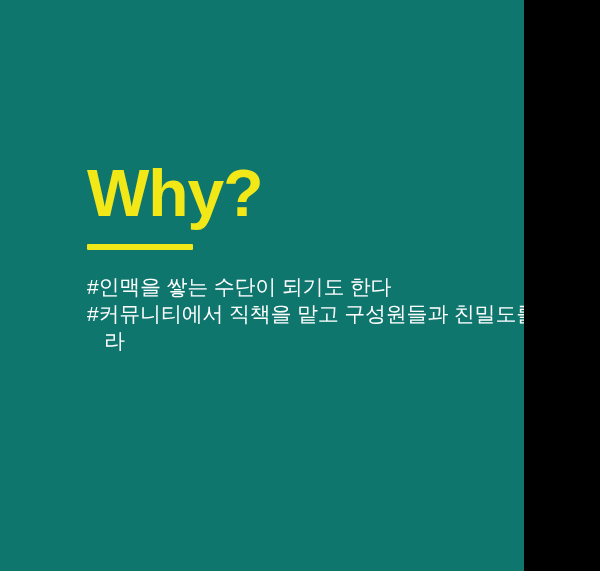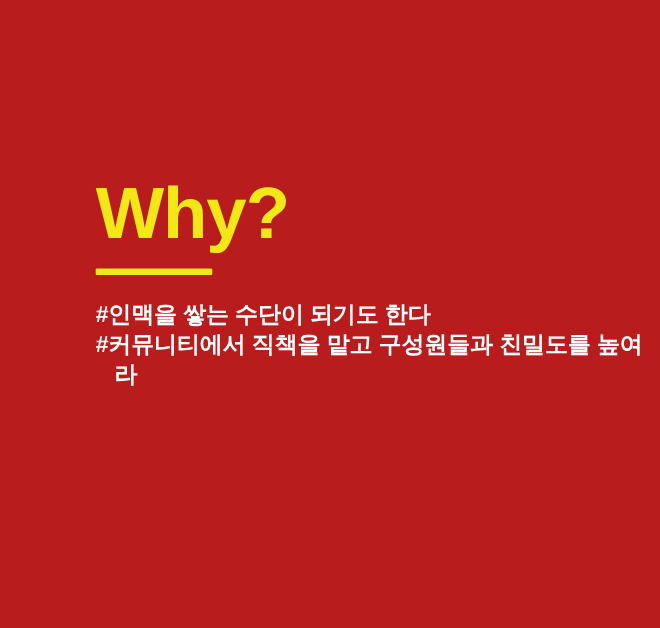--- a/index.html
+++ b/index.html
@@ -6,23 +6,23 @@
     margin: 0;
     padding: 0;
     background: #000000;
   }
   body {
     font-family: "Liberation Sans", "DejaVu Sans", sans-serif;
   }
 
   .slide {
     position: relative;
-    width: 600px;
+    width: 524px;
     height: 571px;
-    background: #b91c1c;
+    background: #0f766e;
     overflow: hidden;
   }
 
   .content {
     position: absolute;
     left: 87px;
     top: 160px;
     width: 500px;
   }
 
@@ -46,21 +46,21 @@
   .bullet-list {
     list-style: none;
     margin: 0;
     padding: 0;
     margin-top: 23px;
   }
 
   .bullet-item {
     color: #ffffff;
     font-size: 21px;
-    font-weight: bold;
+    font-weight: normal;
     line-height: 27px;
     letter-spacing: -0.2px;
     padding-left: 17px;
     text-indent: -17px;
     margin: 0;
   }
 
   .bullet-item + .bullet-item {
     margin-top: 0;
   }

